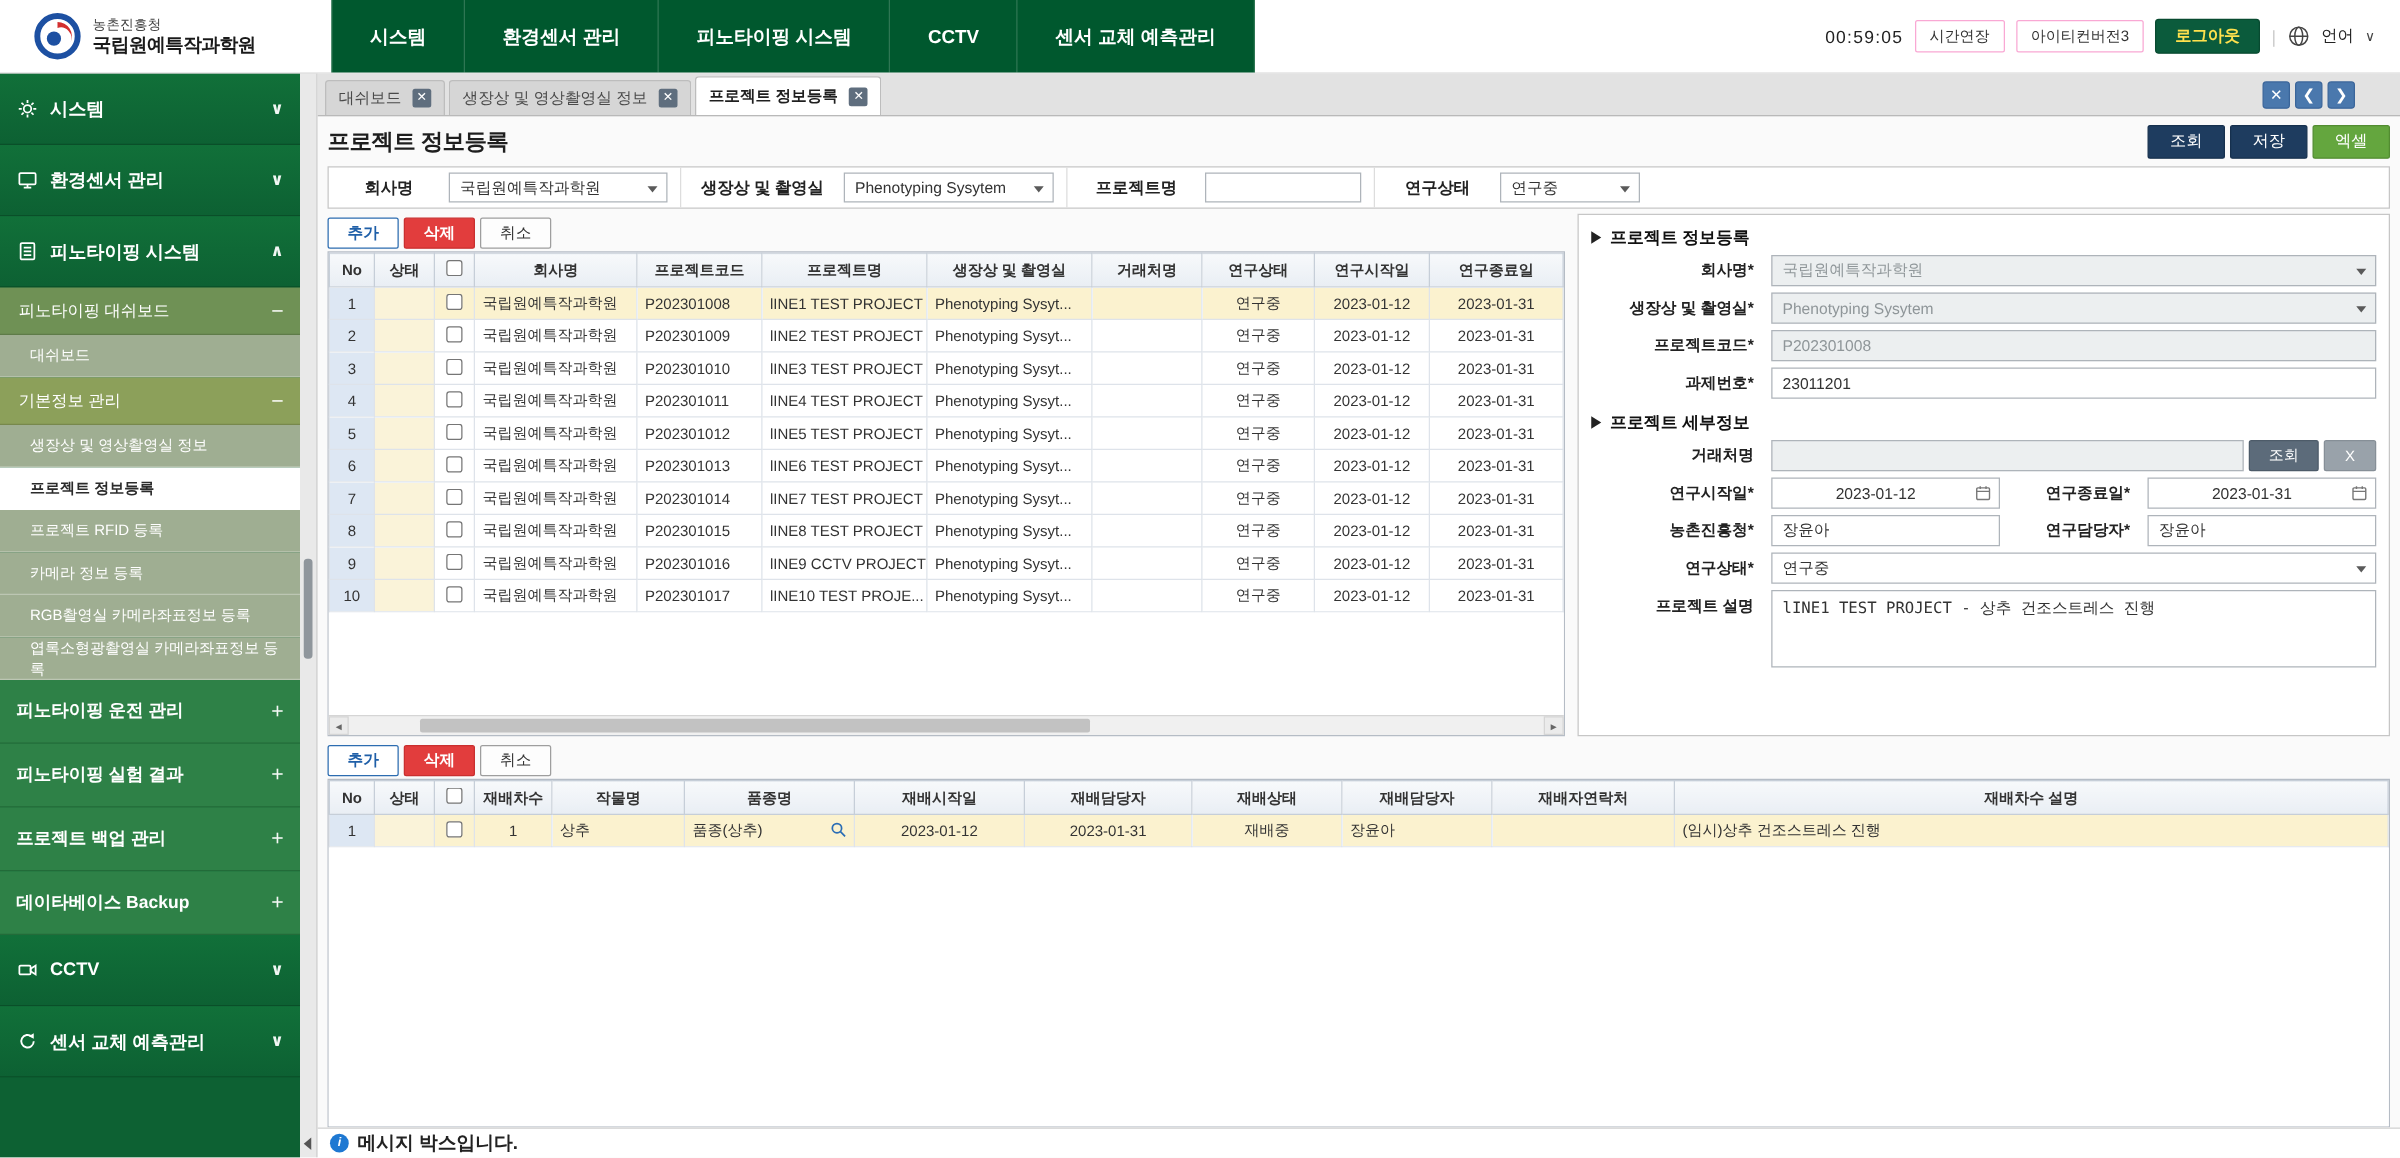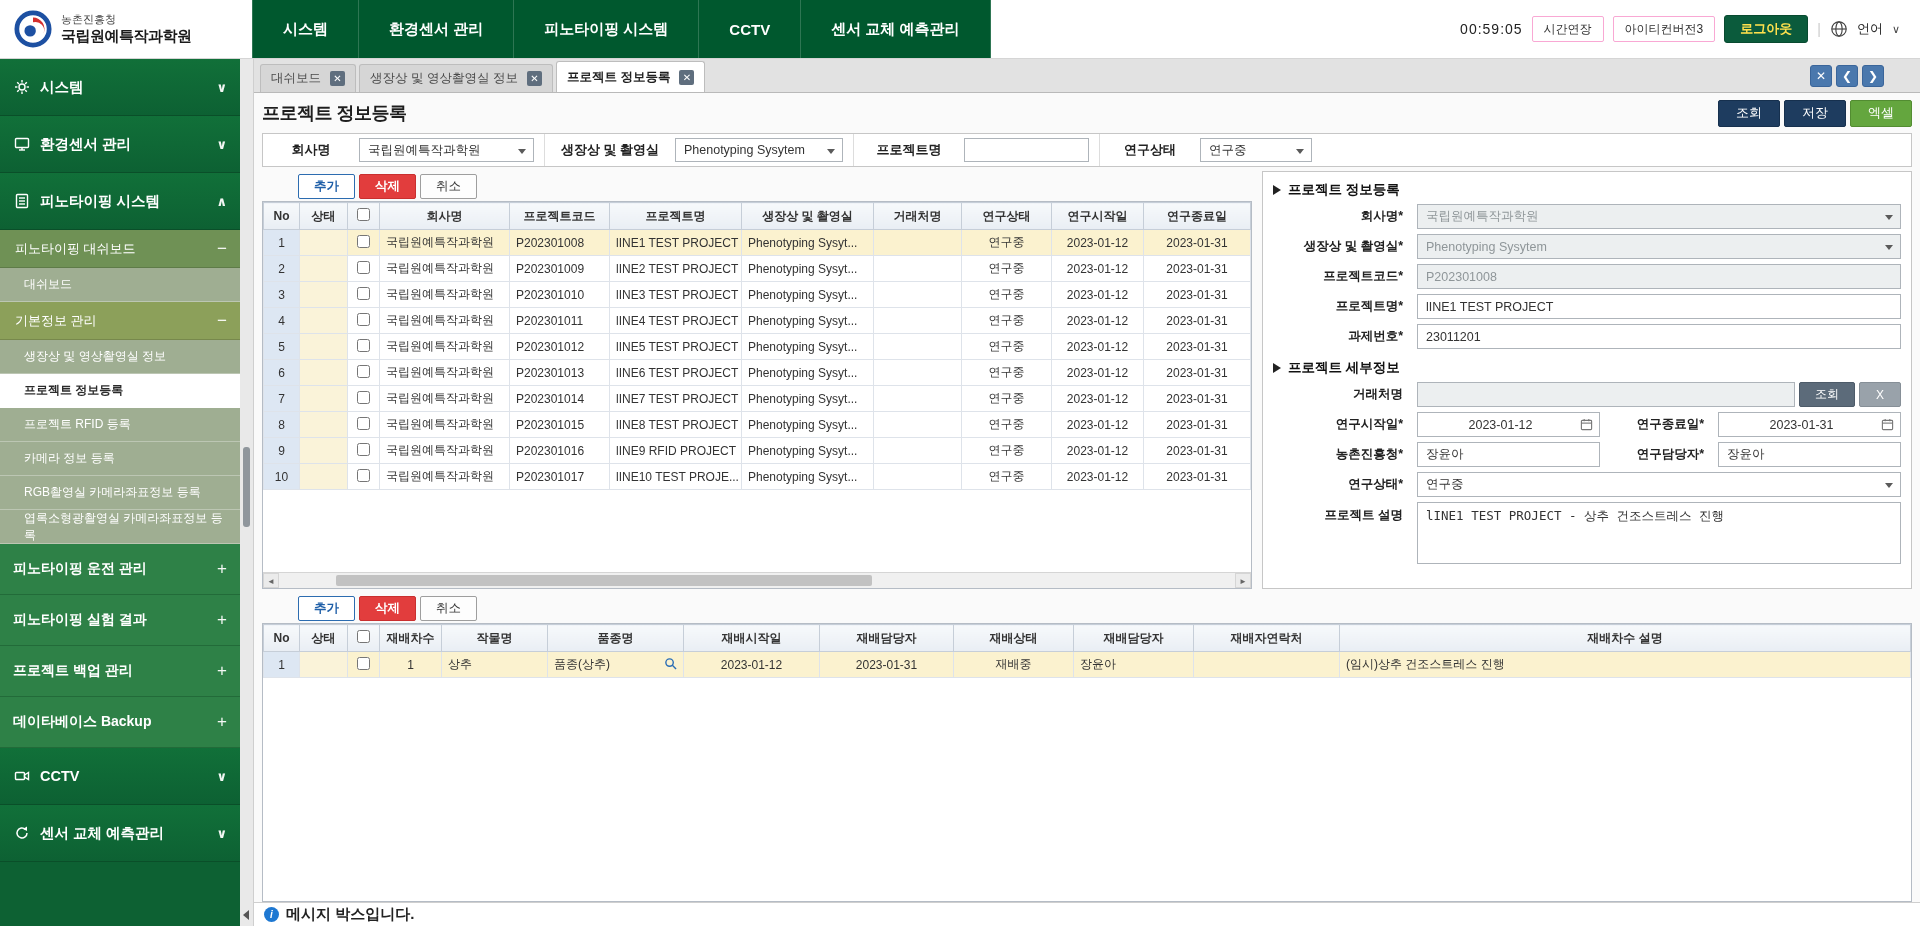--- a/index.html
+++ b/index.html
@@ -1,21 +1,21 @@
 <!DOCTYPE html>
 <html><head>
 <meta charset="utf-8">
 <style>
   * { box-sizing: border-box; margin: 0; padding: 0; }
   html,body { width: 1920px; height: 926px; overflow: hidden; }
   body { font-family: "Liberation Sans", "DejaVu Sans", sans-serif; background: #fff; color: #333; }
   .app { width: 1920px; height: 926px; display: flex; flex-direction: column; }
 
   
-  .topbar { height: 59px; display: flex; align-items: stretch; background: #fff; border-bottom: 1px solid #d5d5d5; flex: 0 0 59px; }
+  .topbar { height: 59px; display: flex; align-items: stretch; background: #fff; border-bottom: 1px solid #d5d5d5; flex: 0 0 59px; padding-left: 13px; }
   .logo-area { width: 252px; display: flex; align-items: center; gap: 9px; padding-left: 14px; }
   .logo-mark { flex: 0 0 38px; }
   .org-text .l1 { font-size: 11px; color: #444; }
   .org-text .l2 { font-size: 15px; font-weight: bold; color: #1a1a1a; letter-spacing: -0.5px; }
   .topnav { display: flex; background: #00582e; }
   .topnav-item { display: flex; align-items: center; padding: 0 30px; color: #fff; font-size: 15px; font-weight: 600; border-right: 1px solid rgba(255,255,255,.18); cursor: pointer; }
   .topnav-item:first-child { border-left: 1px solid rgba(255,255,255,.18); }
   .topbar-right { margin-left: auto; display: flex; align-items: center; gap: 9px; padding-right: 20px; }
   .timer { font-size: 14px; color: #222; letter-spacing: 1px; }
   .btn-outline { height: 26px; padding: 0 11px; background: #fff; border: 1px solid #f9a8d4; border-radius: 2px; font-size: 12px; color: #333; cursor: pointer; font-family: inherit; }
@@ -68,21 +68,21 @@
   .fgroup { display: flex; align-items: center; border-right: 1px solid #ddd; padding-right: 10px; }
   .fglabel { min-width: 96px; text-align: center; font-size: 13px; font-weight: bold; color: #222; padding: 0 12px; }
   .ctl { position: relative; height: 24px; border: 1px solid #aeb4ba; background: #fff; font-size: 12.5px; color: #333; display: flex; align-items: center; padding: 0 8px; }
   .ctl.sel { padding-right: 24px; cursor: pointer; }
   .ctl.sel::after { content: ""; position: absolute; right: 7px; top: 10px; border-left: 4px solid transparent; border-right: 4px solid transparent; border-top: 5px solid #5a5a5a; }
   .ctl.dis { background: #eceff0; color: #8f9699; }
   input.ctl { font-family: inherit; }
 
   
   .grid-actions { height: 30px; display: flex; align-items: center; gap: 4px; flex: 0 0 30px; }
-  .btn-add { height: 25px; padding: 0 15px; background: #fff; border: 1px solid #2c6cb0; color: #1f5fa8; font-weight: bold; font-size: 12.5px; border-radius: 2px; cursor: pointer; font-family: inherit; margin-left: 36px; }
+  .btn-add { height: 25px; padding: 0 15px; background: #fff; border: 1px solid #2c6cb0; color: #1f5fa8; font-weight: bold; font-size: 12.5px; border-radius: 2px; cursor: pointer; font-family: inherit; }
   .btn-del { height: 25px; padding: 0 15px; background: #e23d3d; border: 1px solid #c92f2f; color: #fff; font-weight: bold; font-size: 12.5px; border-radius: 2px; cursor: pointer; font-family: inherit; }
   .btn-cancel { height: 25px; padding: 0 15px; background: #fdfdfd; border: 1px solid #9e9e9e; color: #333; font-size: 12.5px; border-radius: 2px; cursor: pointer; font-family: inherit; }
 
   
   .middle-row { display: flex; gap: 10px; height: 418px; flex: 0 0 418px; min-width: 0; }
   .left-col { width: 990px; display: flex; flex-direction: column; }
   .grid-box { flex: 1; border: 1px solid #b5bcc5; background: #fff; display: flex; flex-direction: column; min-height: 0; }
   table.grid { width: 100%; border-collapse: collapse; table-layout: fixed; }
   table.grid th { height: 27px; background: linear-gradient(#f7f9fb,#e9eef4); border: 1px solid #c6ced8; font-size: 12px; font-weight: bold; color: #333; text-align: center; overflow: hidden; white-space: nowrap; }
   table.grid td { height: 26px; border: 1px solid #dee3ea; font-size: 12px; color: #333; padding: 0 6px; overflow: hidden; white-space: nowrap; background: #fff; }
@@ -497,21 +497,21 @@
                       <td class="ac">2023-01-12</td>
                       <td class="ac">2023-01-31</td>
                     </tr>
 
                     <tr class="grid-row">
                       <td class="c-no">9</td>
                       <td class="c-state"></td>
                       <td class="c-chk"><input type="checkbox" style=""></td>
                       <td>국립원예특작과학원</td>
                       <td>P202301016</td>
-                      <td>lINE9 RFID PROJECT</td>
+                      <td>lINE9 CCTV PROJECT</td>
                       <td>Phenotyping Sysyt...</td>
                       <td></td>
                       <td class="ac">연구중</td>
                       <td class="ac">2023-01-12</td>
                       <td class="ac">2023-01-31</td>
                     </tr>
 
                     <tr class="grid-row">
                       <td class="c-no">10</td>
                       <td class="c-state"></td>
@@ -552,24 +552,20 @@
             </div>
             <div class="frow">
               <span class="flabel">생장상 및 촬영실*</span>
               <div class="ctl sel dis fctl">
                 <span>Phenotyping Sysytem</span>
               </div>
             </div>
             <div class="frow">
               <span class="flabel">프로젝트코드*</span>
               <input class="ctl dis fctl" readonly="" value="P202301008" style="">
-            </div>
-            <div class="frow">
-              <span class="flabel">프로젝트명*</span>
-              <input class="ctl fctl" value="lINE1 TEST PROJECT" style="">
             </div>
             <div class="frow">
               <span class="flabel">과제번호*</span>
               <input class="ctl fctl" value="23011201" style="">
             </div>
             <div class="section-hdr">
               <span class="tri"></span>
               <span>프로젝트 세부정보</span>
             </div>
             <div class="frow client">

